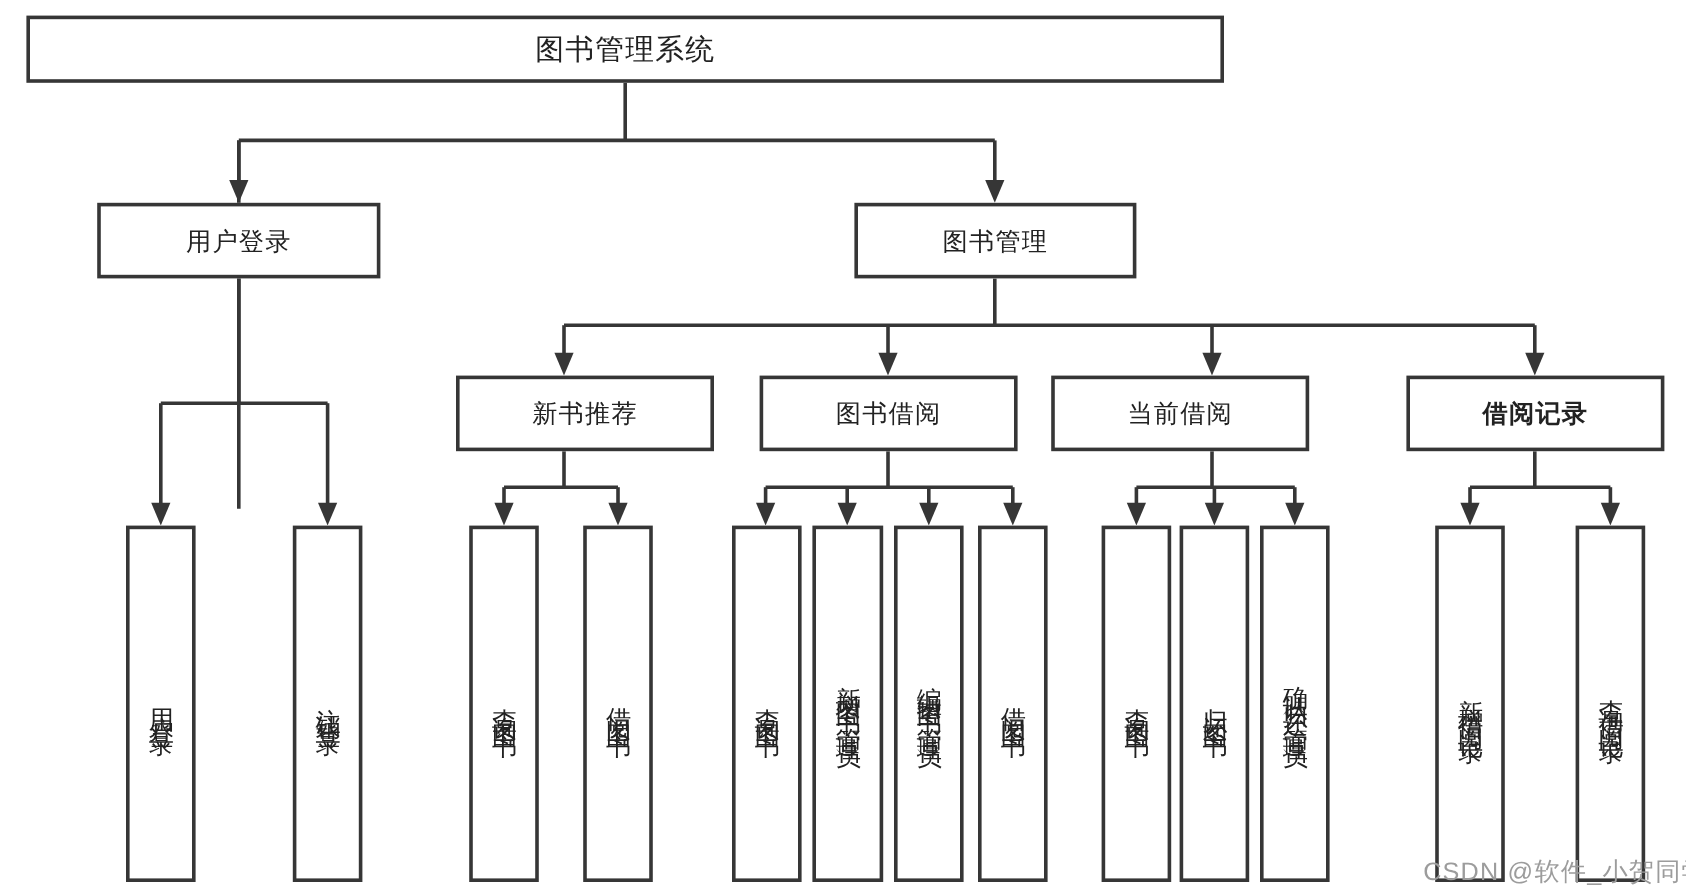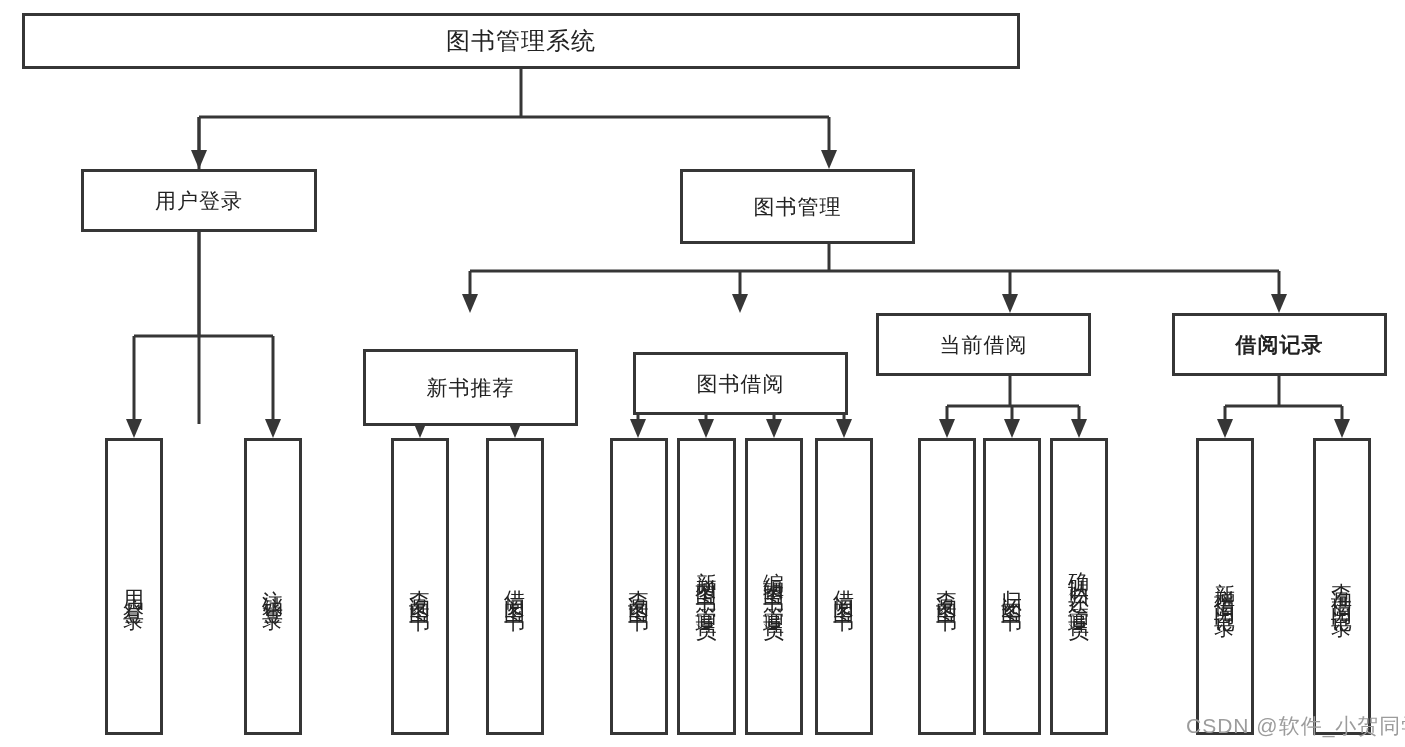--- a/index.html
+++ b/index.html
@@ -124,28 +124,28 @@
       <polygon points="1334,419 1350,419 1342,438"></polygon>
   </svg>
 
   <div class="box root-box" style="left:22px;top:13px;width:998px;height:56px;">
     <span>图书管理系统</span>
   </div>
 
   <div class="box" style="left:81px;top:169px;width:236px;height:63px;">
     <span>用户登录</span>
   </div>
-  <div class="box" style="left:680px;top:169px;width:235px;height:75px;">
+  <div class="box" style="left:712px;top:169px;width:235px;height:63px;">
     <span>图书管理</span>
   </div>
 
-  <div class="box" style="left:363px;top:313px;width:215px;height:77px;margin-top:36px;">
+  <div class="box" style="left:380px;top:313px;width:215px;height:63px;">
     <span>新书推荐</span>
   </div>
-  <div class="box" style="left:633px;top:313px;width:215px;height:63px;margin-top:39px;">
+  <div class="box" style="left:633px;top:313px;width:215px;height:63px;">
     <span>图书借阅</span>
   </div>
   <div class="box" style="left:876px;top:313px;width:215px;height:63px;">
     <span>当前借阅</span>
   </div>
   <div class="box" style="left:1172px;top:313px;width:215px;height:63px;font-weight:bold;">
     <span>借阅记录</span>
   </div>
 
   <div class="box" style="left:105px;top:438px;width:58px;height:297px;">

